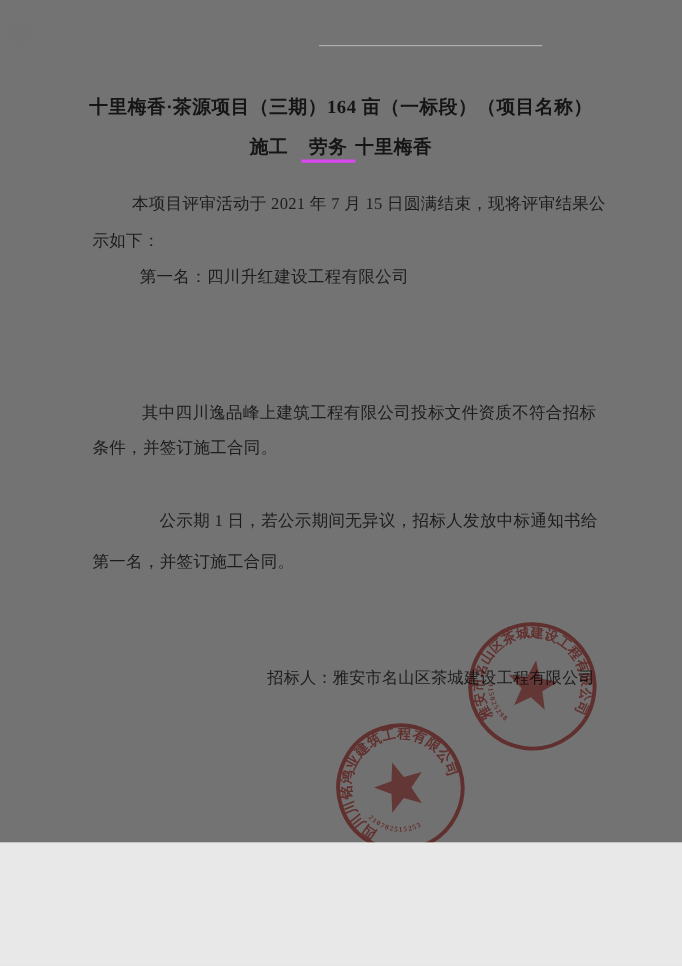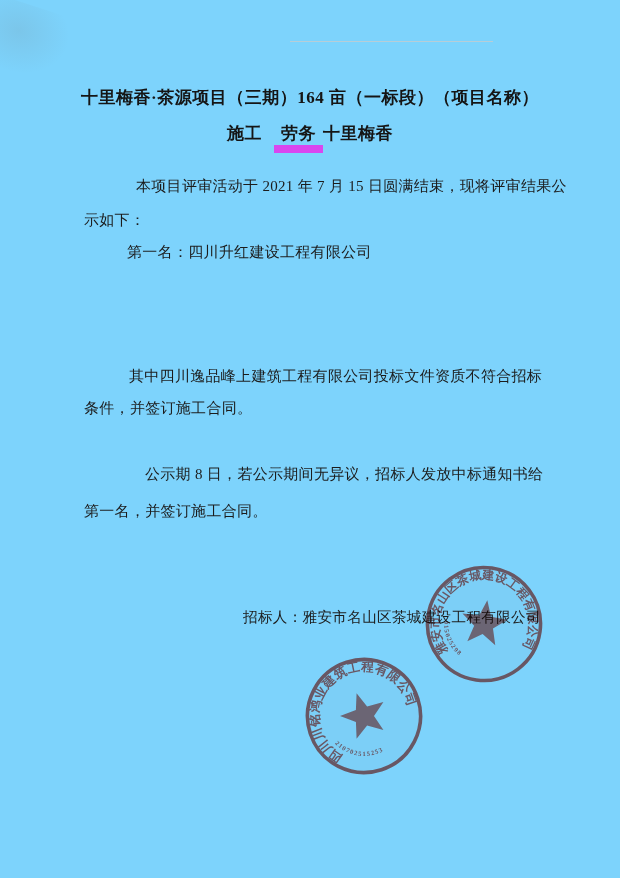--- a/index.html
+++ b/index.html
@@ -1,20 +1,20 @@
 <!DOCTYPE html>
 <html><head>
 <meta charset="utf-8">
 <style>
   html,body{margin:0;padding:0;background:#e8e8e8;}
   .page{
     position:relative;
-    width:620px;height:878px;
+    width:620px;height:766px;
     margin:0 auto;
-    background:#7dd3fc;
+    background:#737373;
     overflow:hidden;
     font-family:"Liberation Serif","DejaVu Serif",serif;
     color:#1c1c1c;
   }
   .line{
     position:absolute;
     white-space:nowrap;
     font-size:15px;
     line-height:19px;
     letter-spacing:.3px;
@@ -26,21 +26,21 @@
     text-align:center;
     font-size:17px;
     font-weight:bold;
     letter-spacing:.5px;
     color:#151515;
     white-space:nowrap;
   }
   .u-seg{
     display:inline-block;
     padding:0 7px;
-    border-bottom:8px solid #d946ef;
+    border-bottom:3px solid #d946ef;
     margin-left:12px;
   }
   
   .smudge-tl{
     position:absolute;left:-12px;top:6px;width:80px;height:70px;
     background:radial-gradient(ellipse at 35% 40%, rgba(110,110,110,.13), rgba(110,110,110,0) 70%);
     transform:rotate(18deg);
   }
   .faint-line{
     position:absolute;left:290px;top:41px;width:203px;height:1px;
@@ -67,29 +67,29 @@
 <body>
 
 <div class="page">
 
   <div class="smudge-tl"></div>
   <div class="faint-line"></div>
 
   <div class="title-line" style="top:86px;">十里梅香·茶源项目（三期）164 亩（一标段）（项目名称）</div>
   <div class="title-line" style="top:122px;"><span>施工</span><span class="u-seg">劳务</span><span>十里梅香</span></div>
 
-  <div class="line" style="left:136px;top:177px;">本项目评审活动于 2021 年 7 月 15 日圆满结束，现将评审结果公</div>
+  <div class="line" style="left:120px;top:177px;">本项目评审活动于 2021 年 7 月 15 日圆满结束，现将评审结果公</div>
   <div class="line" style="left:84px;top:211px;">示如下：</div>
 
   <div class="line" style="left:127px;top:243px;">第一名：四川升红建设工程有限公司</div>
 
   <div class="line" style="left:129px;top:367px;">其中四川逸品峰上建筑工程有限公司投标文件资质不符合招标</div>
   <div class="line" style="left:84px;top:399px;">条件，并签订施工合同。</div>
 
-  <div class="line" style="left:145px;top:465px;">公示期 8 日，若公示期间无异议，招标人发放中标通知书给</div>
+  <div class="line" style="left:145px;top:465px;">公示期 1 日，若公示期间无异议，招标人发放中标通知书给</div>
   <div class="line" style="left:84px;top:502px;">第一名，并签订施工合同。</div>
 
   <div class="line" style="left:243px;top:608px;font-size:14.6px;">招标人：雅安市名山区茶城建设工程有限公司</div>
 
   <svg class="seal seal-1" viewBox="0 0 130 130">
     <defs>
       <path id="ring1" d="M 33.2 96.8 A 45 45 0 1 1 96.8 96.8" fill="none"></path>
       <path id="ser1" d="M 25 65 A 40 40 0 0 0 105 65" fill="none"></path>
     </defs>
     <circle cx="65" cy="65" r="56.5" fill="rgba(215,100,95,0.04)" stroke="#cd4f4a" stroke-width="3.6"></circle>

